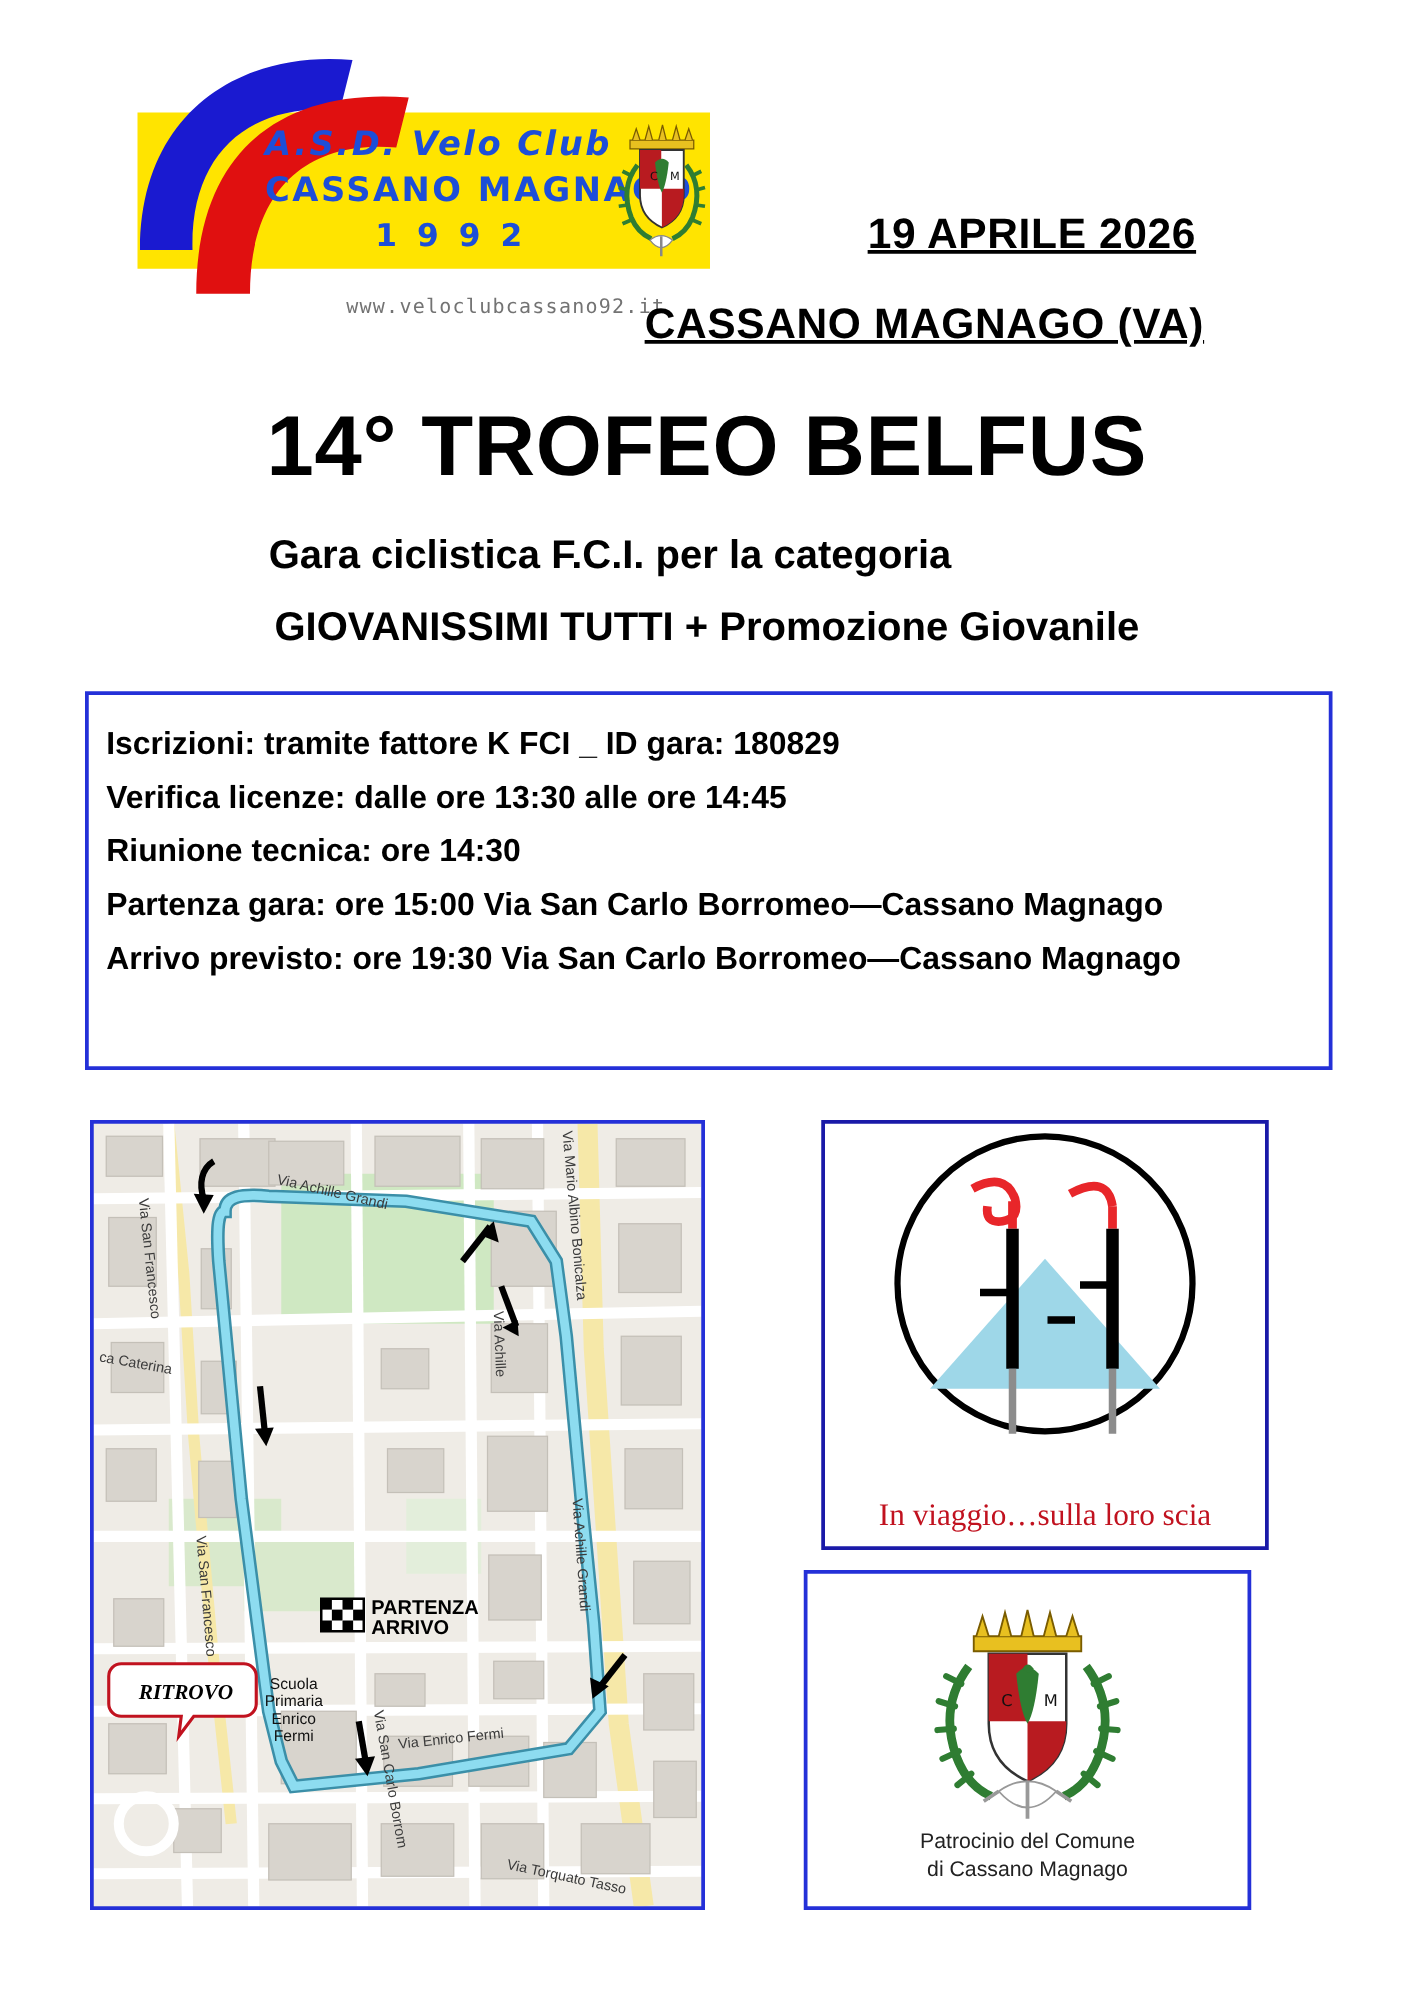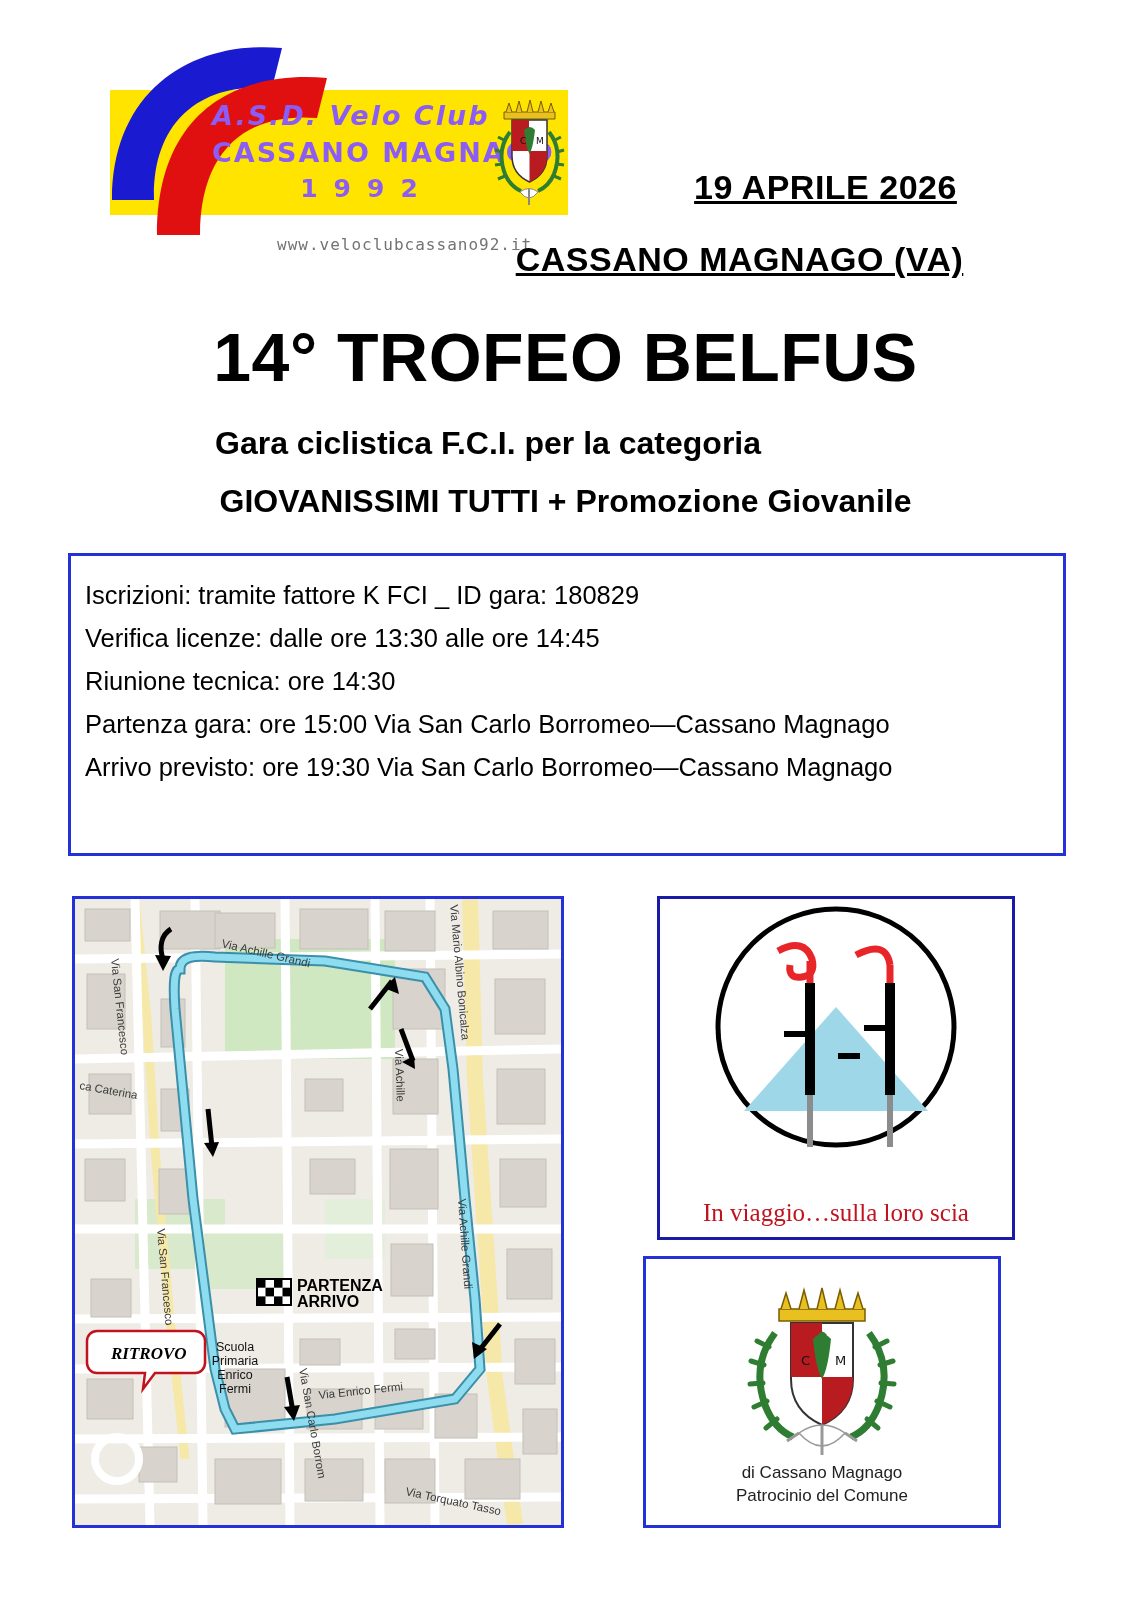--- a/index.html
+++ b/index.html
@@ -40,21 +40,21 @@
     position: absolute;
     left: 0; top: 0;
     width: 300px; height: 210px;
   }
   #logo-text {
     position: absolute;
     left: 130px; top: 70px;
     width: 310px;
     text-align: left;
     font-family: "DejaVu Sans", sans-serif;
-    color: #8b5cf6;
+    color: #1d4ed8;
   }
   #logo-line1 {
     font-size: 27px;
     letter-spacing: 2px;
     font-style: italic;
     font-weight: bold;
     white-space: nowrap;
   }
   #logo-line2 {
     font-size: 27px;
@@ -149,21 +149,21 @@
     position: absolute;
     left: 68px; top: 553px;
     width: 998px;
     height: 303px;
     border: 3px solid #2430d8;
     box-sizing: border-box;
     padding: 18px 14px 0 14px;
   }
   .info-line {
     font-size: 25.5px;
-    font-weight: normal;
+    font-weight: bold;
     line-height: 43px;
     white-space: nowrap;
   }
 
   
   #map-panel {
     position: absolute;
     left: 72px; top: 896px;
     width: 492px; height: 632px;
     border: 3px solid #2430d8;
@@ -455,16 +455,16 @@
       <path d="M71 62 q4 -7 9 0 q-4 6 -9 0 z" fill="#2f7d32"></path>
       <text x="54" y="92" font-family="DejaVu Sans, sans-serif" font-size="13" fill="#111">C</text>
       <text x="88" y="92" font-family="DejaVu Sans, sans-serif" font-size="13" fill="#111">M</text>
 
       <path d="M52 160 q23 -16 46 0 q-23 26 -46 0 z" fill="#ffffff" stroke="#999" stroke-width="1.5"></path>
       <path d="M75 152 v30" stroke="#999" stroke-width="3"></path>
       <path d="M40 168 l12 -8 M110 168 l-12 -8" stroke="#999" stroke-width="3"></path>
     </g>
   </svg>
   <div id="comune-caption">
+    <div>Patrocinio del Comune</div>
     <div>di Cassano Magnago</div>
-    <div>Patrocinio del Comune</div>
   </div>
 </div>
 
 </body></html>

